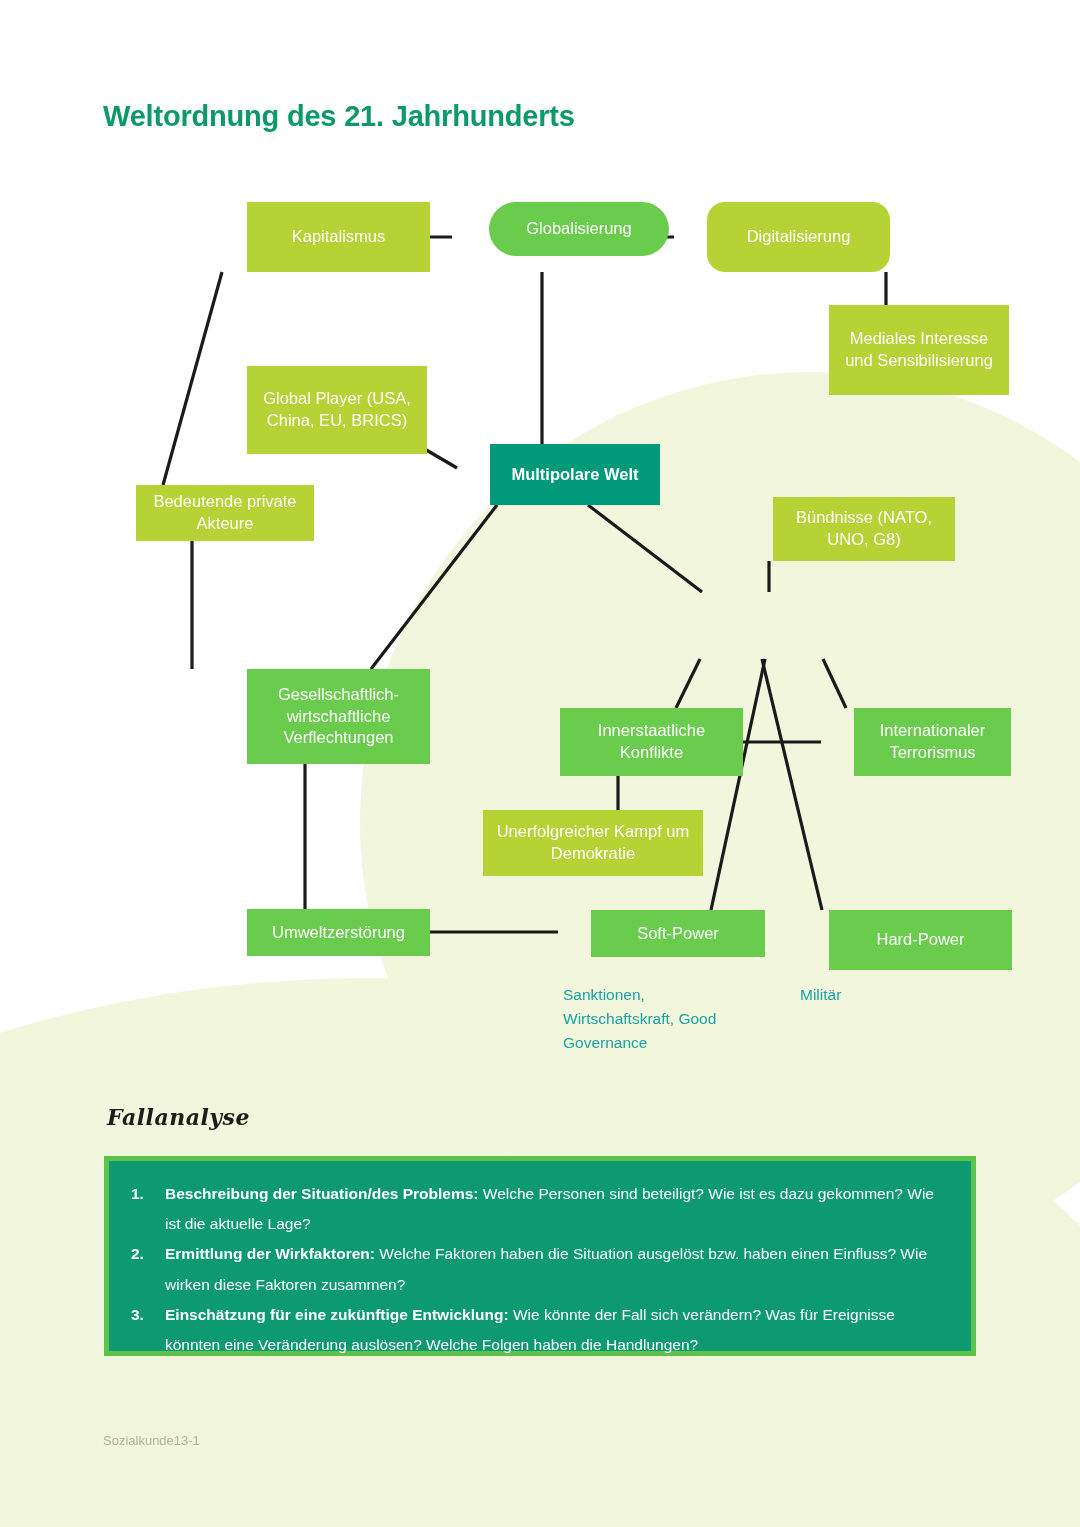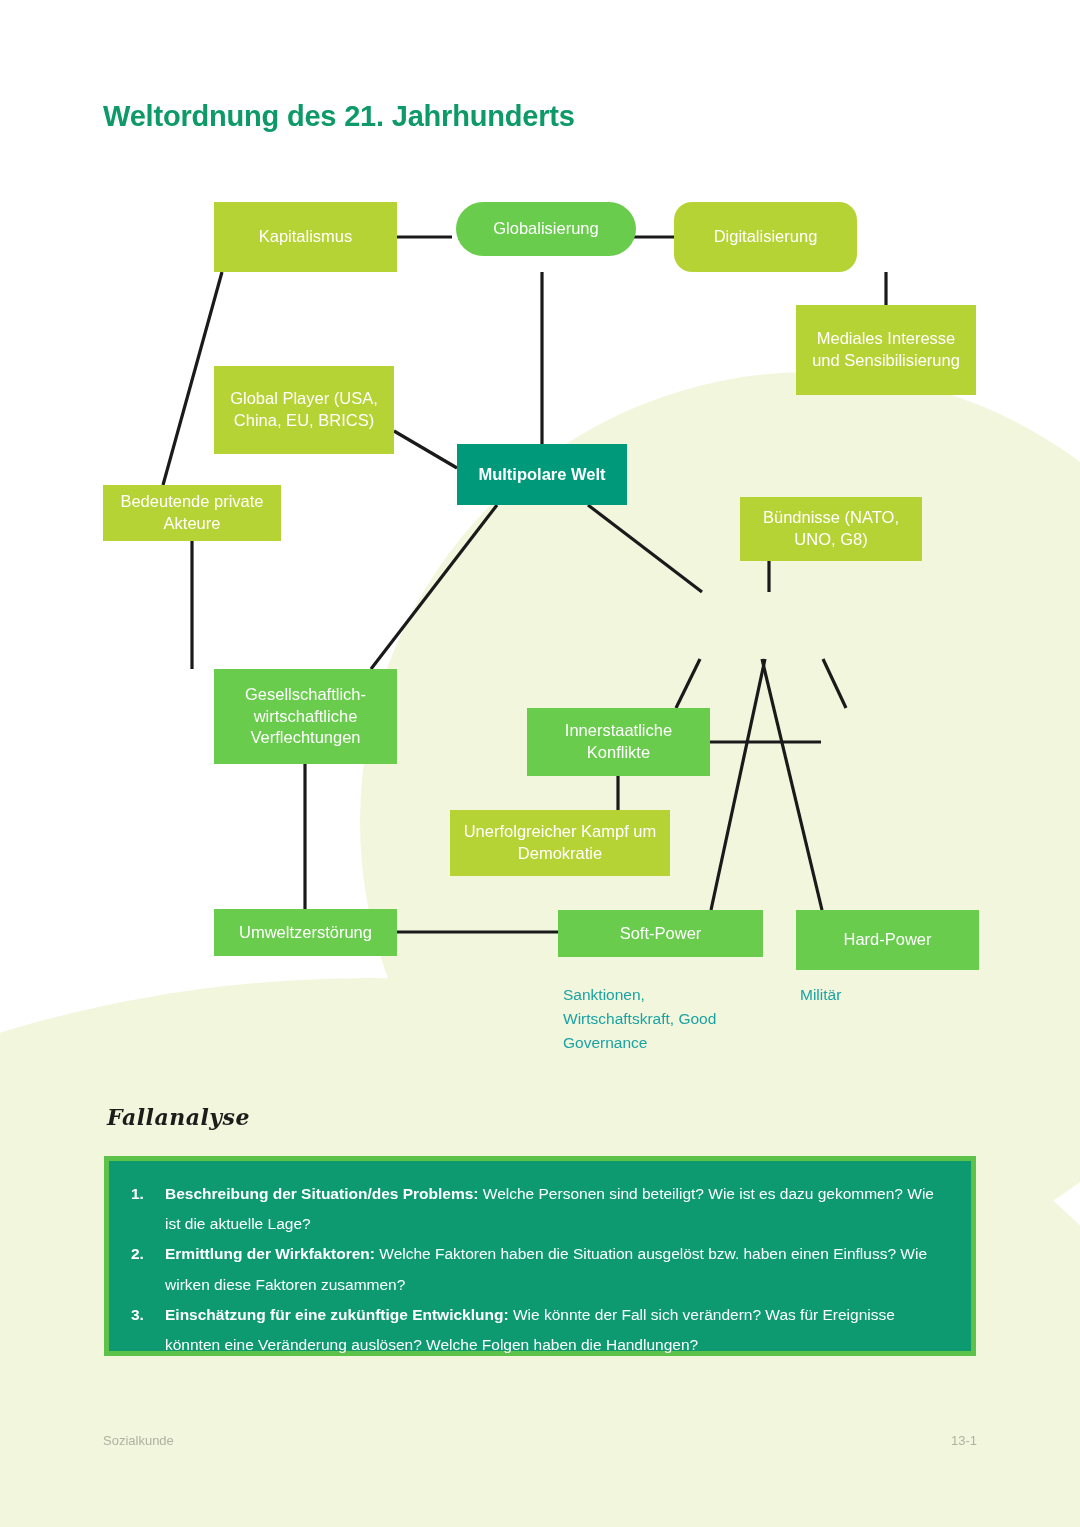--- a/index.html
+++ b/index.html
@@ -79,20 +79,21 @@
     box-sizing: border-box;
     display: flex;
     align-items: center;
     justify-content: center;
     text-align: center;
     color: #ffffff;
     font-size: 16.5px;
     line-height: 1.32;
     padding: 4px 8px;
     z-index: 3;
+    margin-left: 33px;
   }
   .node.lime   { background: #b6d335; }
   .node.green  { background: #69cc4d; }
   .node.teal   { background: #00997a; font-weight: bold; }
 
   .caption {
     position: absolute;
     color: #1aa3a3;
     font-size: 15.5px;
     line-height: 1.55;
@@ -145,21 +146,21 @@
   .li-body { flex: 1 1 auto; }
   .li-lead { font-weight: bold; }
 
   
   #footer {
     position: absolute;
     left: 103px;
     right: 103px;
     top: 1433px;
     display: flex;
-    justify-content: space-between;
+    justify-content: flex-start;
     font-size: 13px;
     color: #b0b2a2;
     z-index: 5;
   }
 </style>
 </head>
 <body>
 
 <div id="page">
 
@@ -246,30 +247,33 @@
 
 
     <div class="node green" style="left:214px; top:669px; width:183px; height:95px;">
       <span>Gesellschaftlich-wirtschaftliche Verflechtungen</span>
     </div>
 
     <div class="node green" style="left:527px; top:708px; width:183px; height:68px;">
       <span>Innerstaatliche Konflikte</span>
     </div>
 
+    <div class="node green" style="left:821px; top:708px; width:157px; height:68px;">
+      <span>Internationaler Terrorismus</span>
+    </div>
 
     <div class="node lime" style="left:450px; top:810px; width:220px; height:66px;">
       <span>Unerfolgreicher Kampf um Demokratie</span>
     </div>
 
     <div class="node green" style="left:214px; top:909px; width:183px; height:47px;">
       <span>Umweltzerstörung</span>
     </div>
 
-    <div class="node green" style="left:558px; top:910px; width:205px; height:47px;">
+    <div class="node green" style="left:558px; top:910px; width:174px; height:47px;">
       <span>Soft-Power</span>
     </div>
 
     <div class="node green" style="left:796px; top:910px; width:183px; height:60px;">
       <span>Hard-Power</span>
     </div>
 
     <div class="caption" style="left:563px; top:983px; width:180px;">
       <span>Sanktionen, Wirtschaftskraft, Good Governance</span>
     </div>

